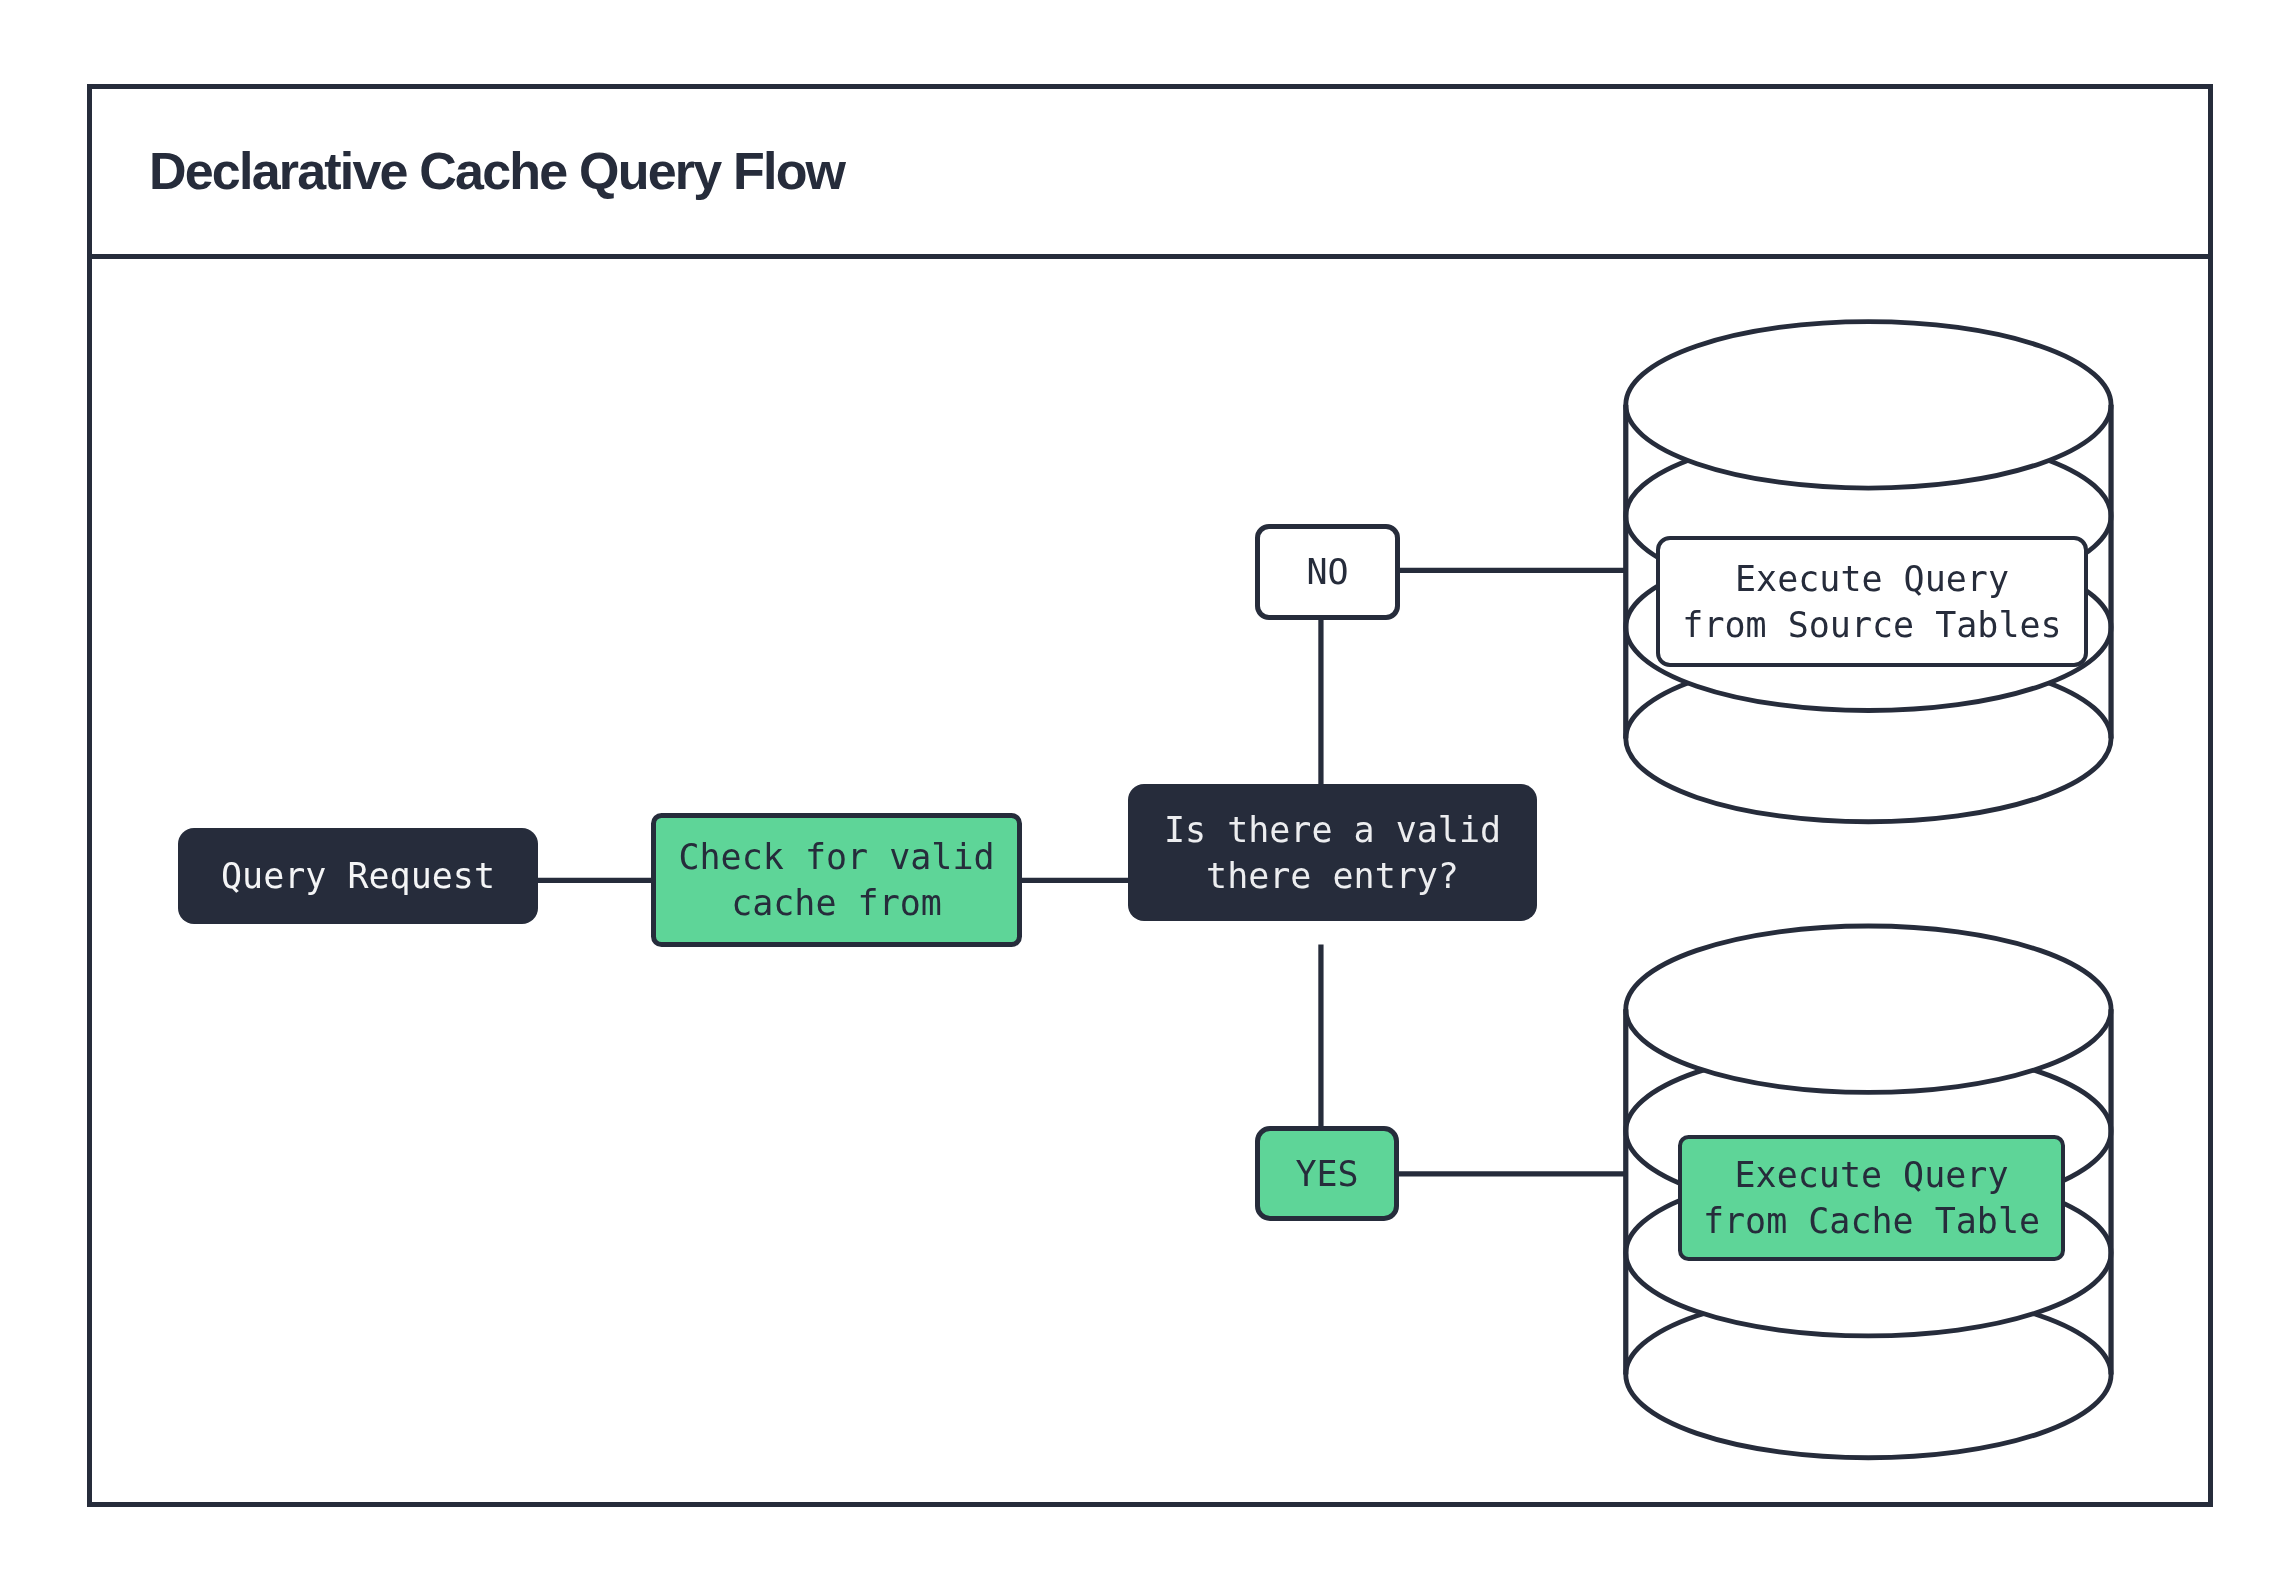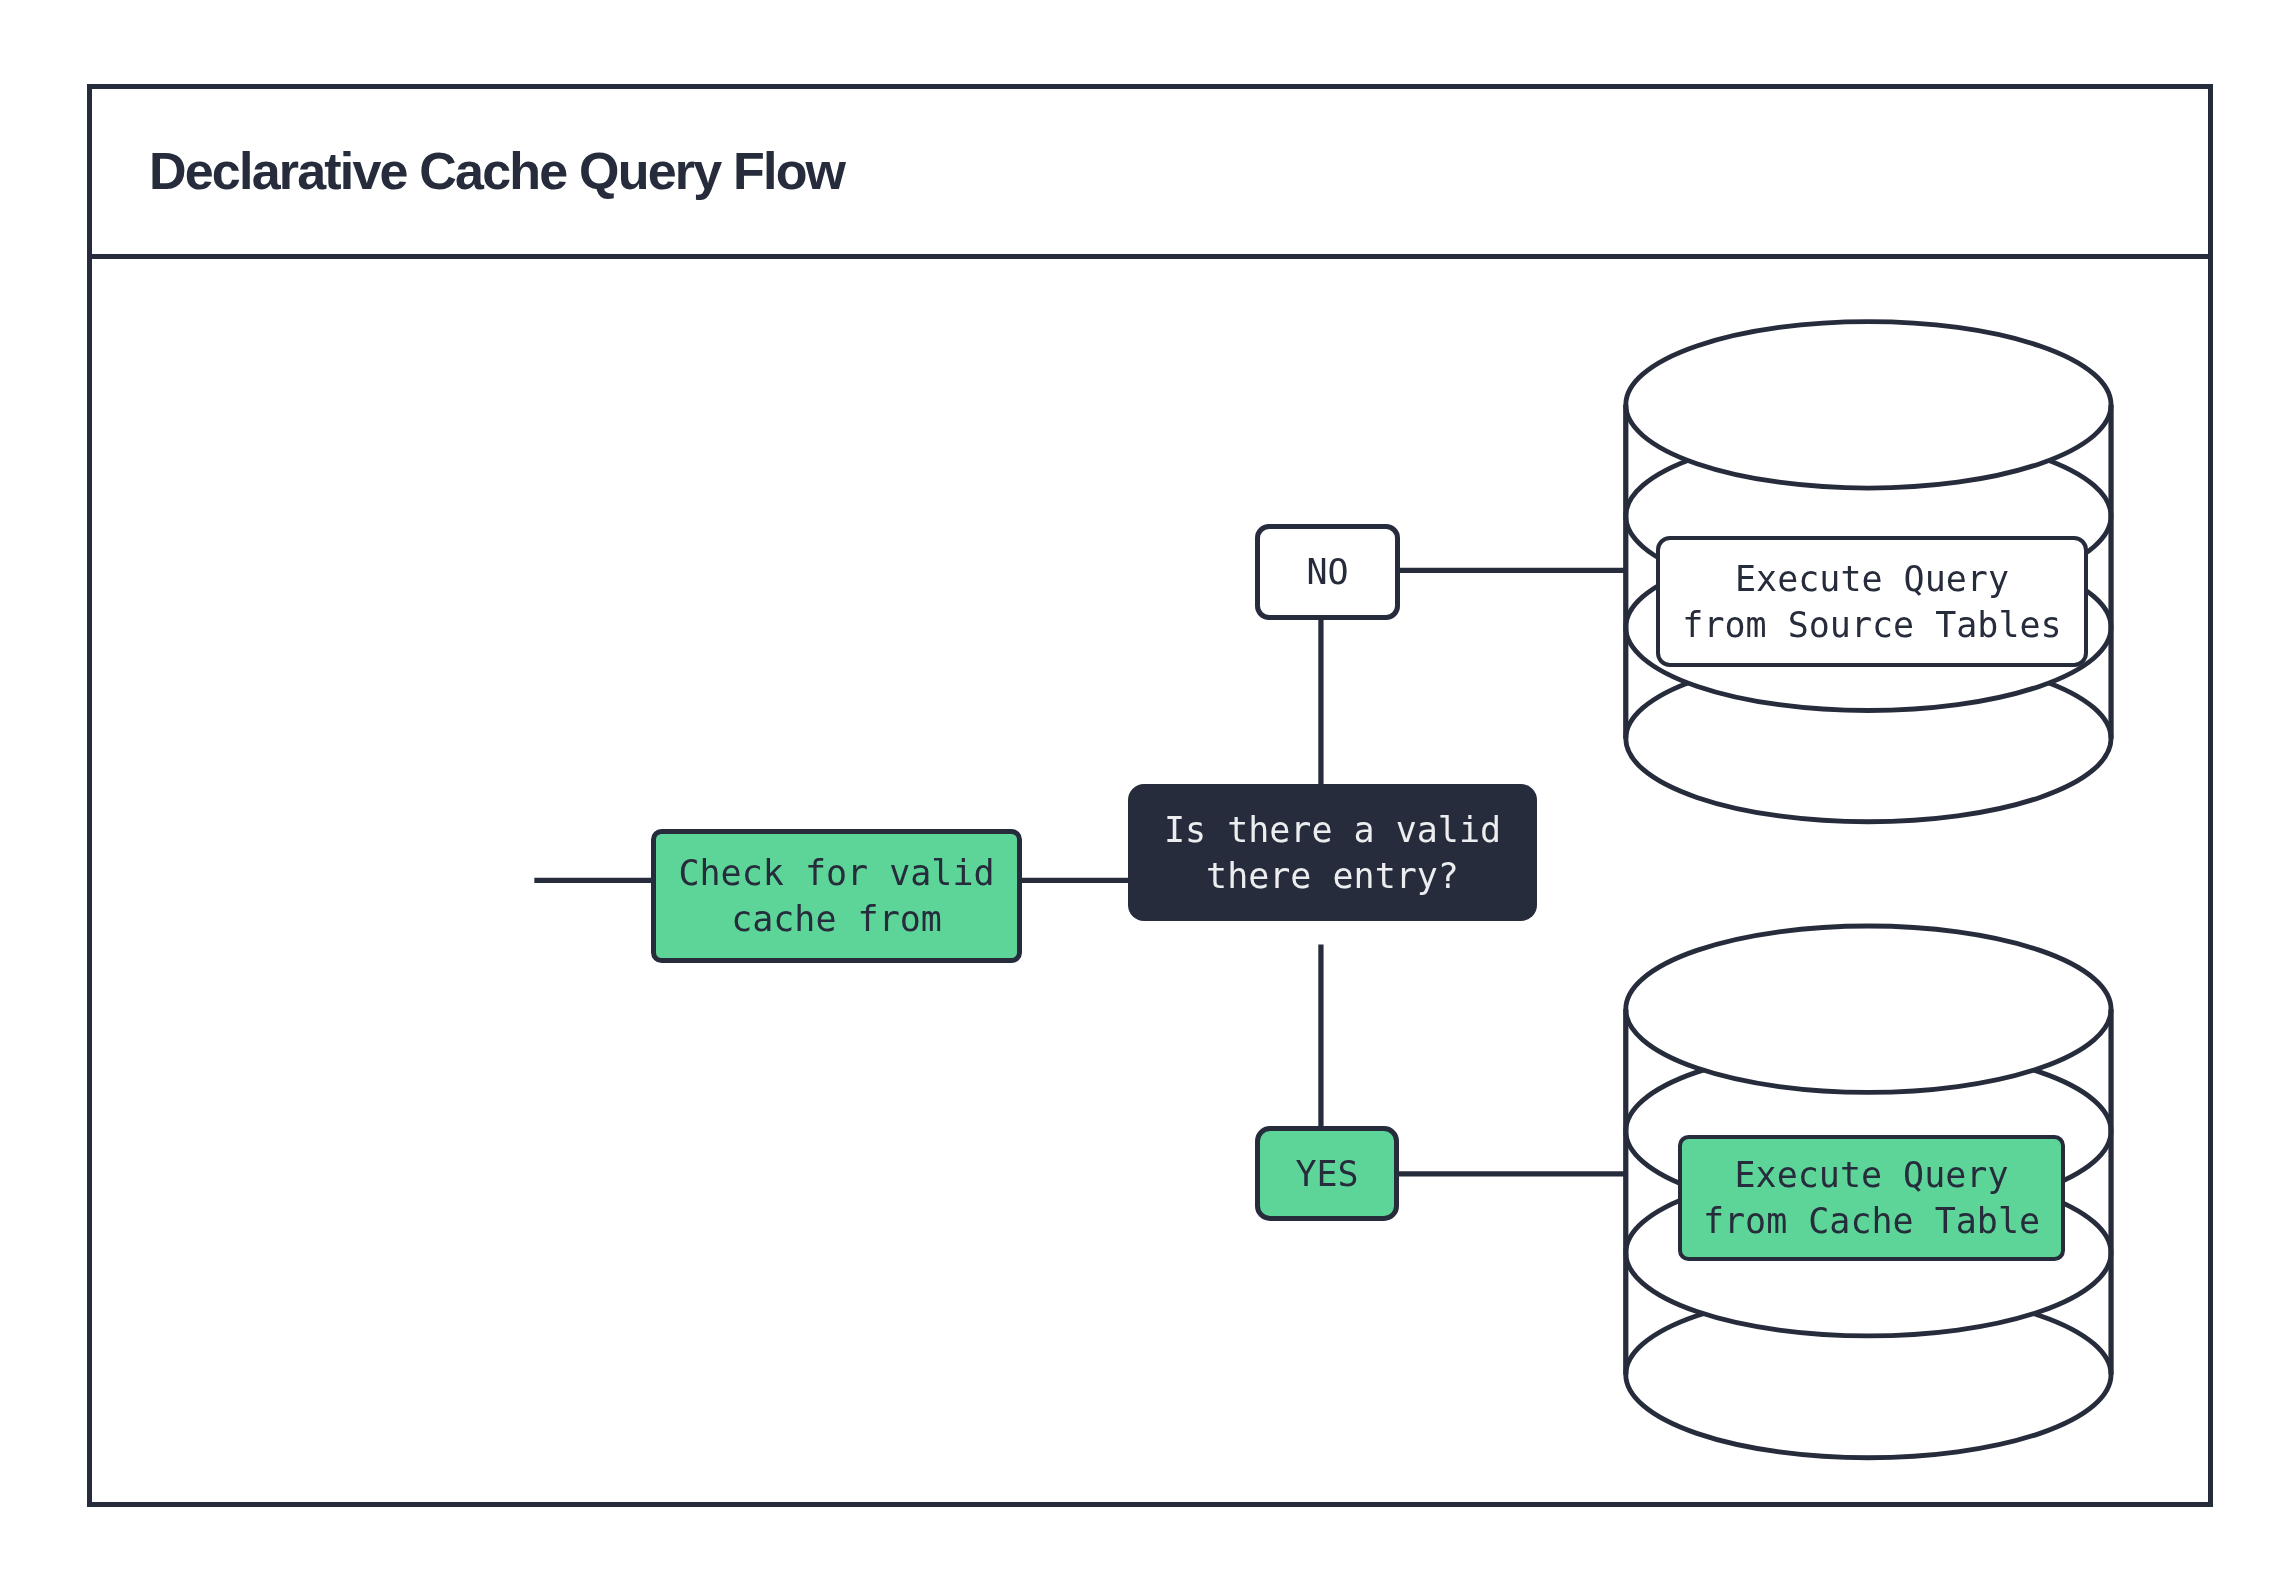--- a/index.html
+++ b/index.html
@@ -47,21 +47,21 @@
   .node-dark.query{color:#F4F5F6;}
   .node-green{background:var(--mint_green);color:var(--dark_navy);
     border:5.3px solid var(--dark_navy);border-radius:10.5px;}
   .node-white{background:#FFFFFF;color:var(--dark_navy);
     border:5.3px solid var(--dark_navy);border-radius:14px;}
   .db-label-white{background:#FFFFFF;color:var(--dark_navy);
     border:4.4px solid var(--dark_navy);border-radius:14px;}
   .db-label-green{background:var(--mint_green);color:var(--dark_navy);
     border:4.4px solid var(--dark_navy);border-radius:10.5px;}
   .pos-query{left:178px;top:828px;width:360px;height:96px;}
-  .pos-check{left:651px;top:813px;width:371px;height:134px;margin-top:16px;}
+  .pos-check{left:651px;top:813px;width:371px;height:134px;}
   .pos-decision{left:1128px;top:784px;width:409px;height:137px;}
   .pos-no{left:1255px;top:524px;width:145px;height:96px;}
   .pos-yes{left:1255px;top:1126px;width:144px;height:95px;border-radius:15px;}
   .pos-srclabel{left:1656px;top:536px;width:432px;height:131px;}
   .pos-cachelabel{left:1678px;top:1135px;width:387px;height:126px;}
 </style>
 </head>
 <body>
 
 <div class="canvas">
@@ -95,20 +95,23 @@
       <rect class="body-fill" x="1856" y="1152" width="554" height="417"></rect>
       <ellipse class="disk" cx="2133" cy="1569" rx="277" ry="95"></ellipse>
       <ellipse class="disk" cx="2133" cy="1430" rx="277" ry="95"></ellipse>
       <ellipse class="disk" cx="2133" cy="1291" rx="277" ry="95"></ellipse>
       <ellipse class="disk" cx="2133" cy="1152" rx="277" ry="95"></ellipse>
       <line class="ln" x1="1856" y1="1152" x2="1856" y2="1569"></line>
       <line class="ln" x1="2410" y1="1152" x2="2410" y2="1569"></line>
     </g>
   </svg>
 
+  <div class="node node-dark query pos-query">
+    <span>Query Request</span>
+  </div>
 
   <div class="node node-green pos-check">
     <span>Check for valid</span>
     <span>cache from</span>
   </div>
 
   <div class="node node-dark pos-decision">
     <span>Is there a valid</span>
     <span>there entry?</span>
   </div>

